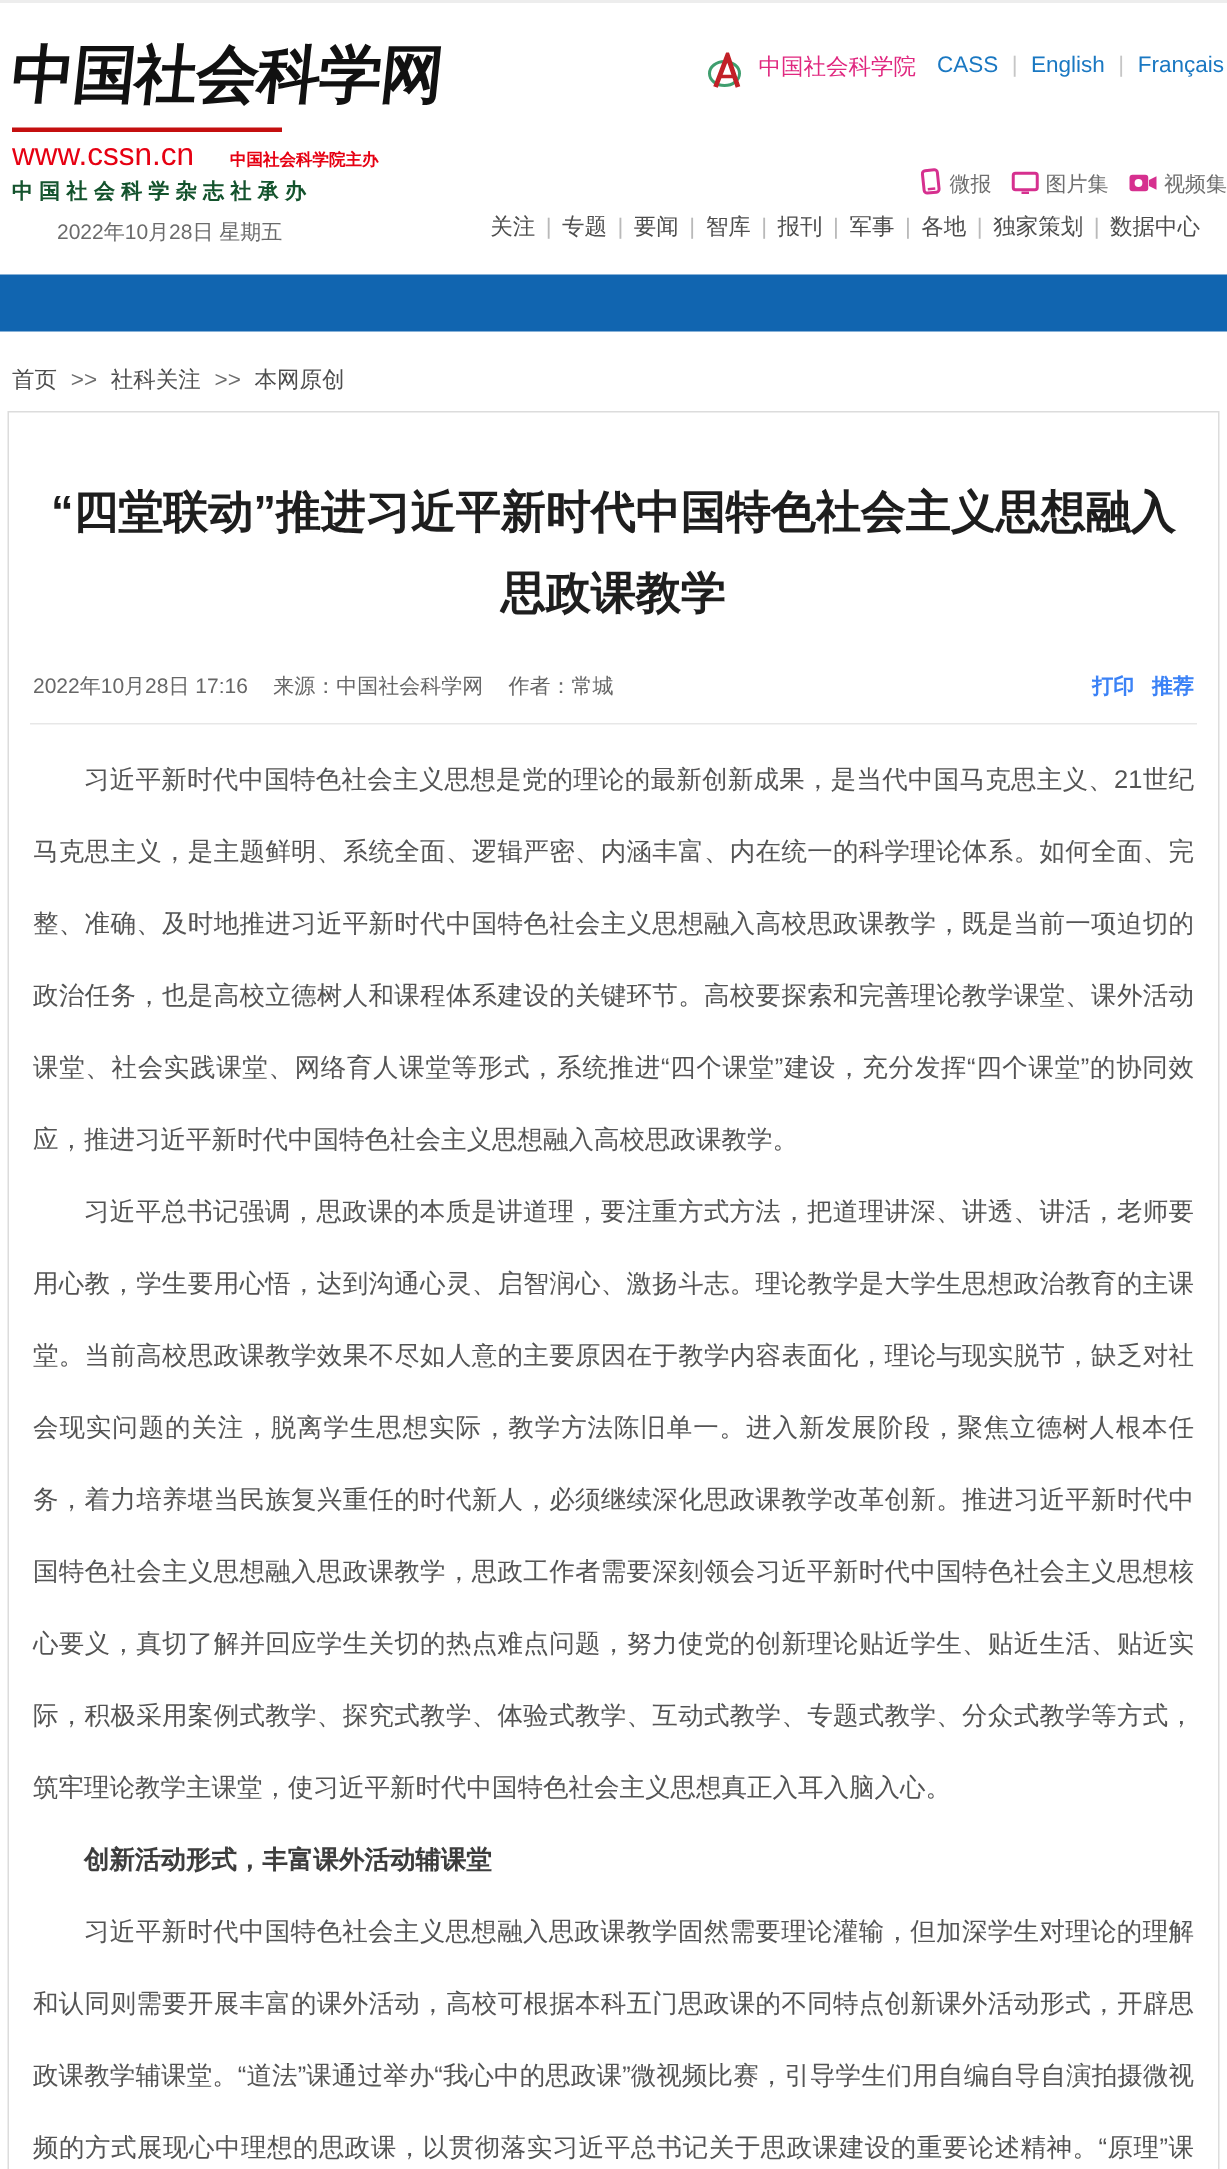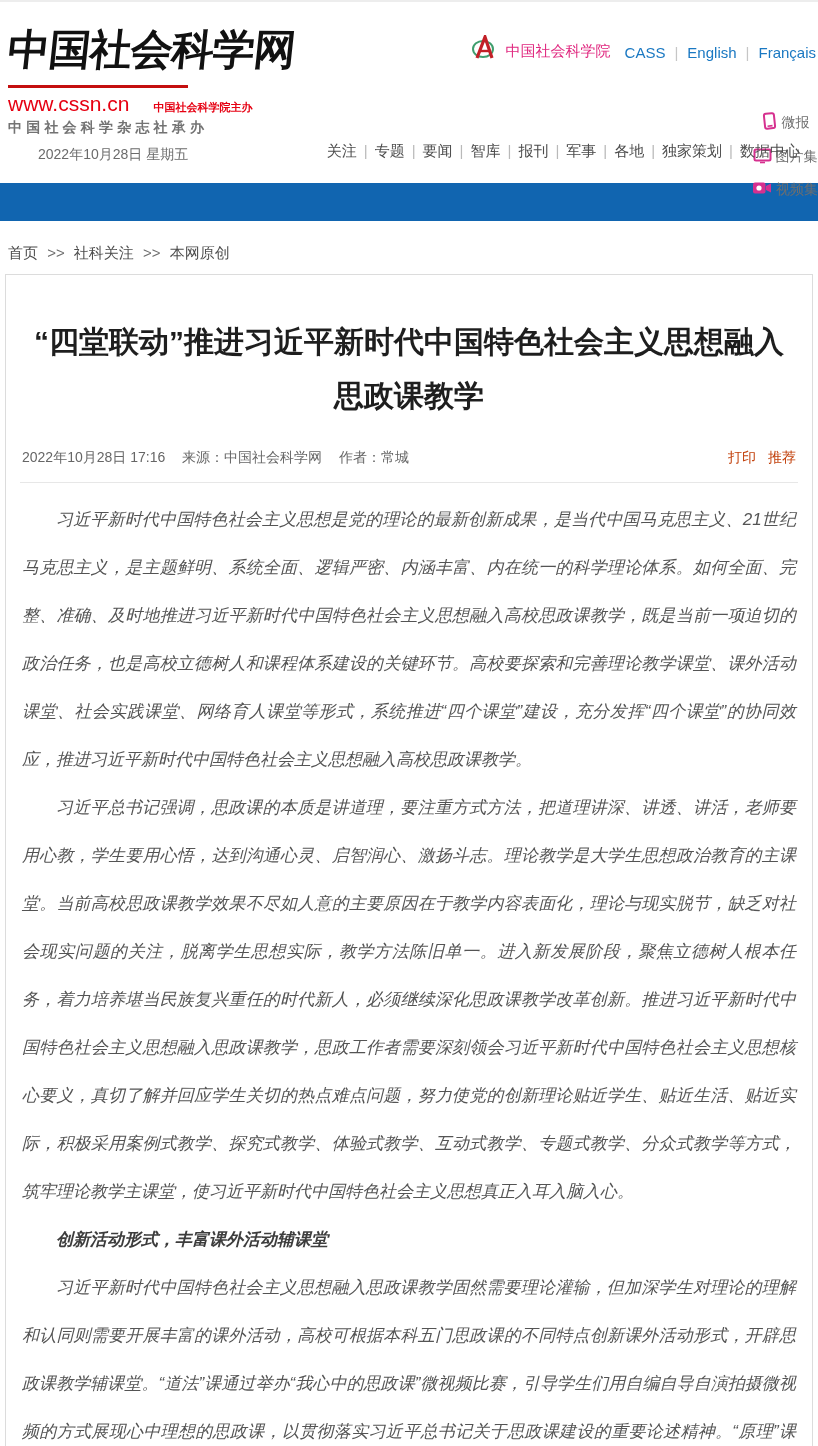--- a/index.html
+++ b/index.html
@@ -16,30 +16,30 @@
   .logo-block { position:absolute; left:8px; top:18px; }
   .logo-calligraphy {
     font-family:"DejaVu Serif",serif; font-weight:bold; font-size:42px;
     line-height:60px; color:#111; letter-spacing:-1px;
     transform:skewX(-6deg); white-space:nowrap; cursor:pointer;
   }
   .red-line { width:180px; height:3px; background:var(--brand-red,#c40f0f); margin:5px 0 4px; }
   .cssn-row { white-space:nowrap; }
   .cssn-url { font-weight:normal; font-size:21px; color:var(--brand-red2,#e60012); letter-spacing:0; }
   .cssn-host { font-weight:bold; font-size:11px; color:var(--brand-red2,#e60012);padding-left:24px; }
-  .org-row { margin-top:3px; font-size:14px; color:#737373; letter-spacing:4.2px; font-weight:bold; }
+  .org-row { margin-top:3px; font-size:14px; color:#14532d; letter-spacing:4.2px; font-weight:bold; }
   .date-row { margin:9px 0 0 30px; font-size:14px; color:#6b6b6b; }
 
-  .top-links { position:absolute; top:33px; right:2px; display:flex; align-items:flex-end; font-size:15px; white-space:nowrap; }
+  .top-links { position:absolute; top:33px; right:2px; display:flex; align-items:flex-start; font-size:15px; white-space:nowrap; }
   .cass-icon { display:inline-flex; margin-right:9px; }
   .cass-org { color:var(--magenta,#e0277f); margin-right:14px; cursor:pointer; }
   .lang-link { color:var(--link-blue,#1a78c2); cursor:pointer; }
   .link-sep { color:#c6c6c6; padding:0 9px; }
 
-  .media-row { position:absolute; top:110px; right:0; display:flex; align-items:center; gap:13px; font-size:14px; color:#6e6e6e;flex-direction:column; }
+  .media-row { position:absolute; top:110px; right:0; display:flex; align-items:center; gap:13px; font-size:14px; color:#6e6e6e; }
   .media-item { display:inline-flex; align-items:center; gap:4px; cursor:pointer; }
 
   .nav-row { position:absolute; top:140px; right:18px; font-size:15px; color:#4d4d4d; white-space:nowrap; }
   .nav-item { cursor:pointer; }
   .nav-sep { color:#b9b9b9; padding:0 7px; }
 
   
   .blue-bar { height:38px; background:var(--banner-blue,#1165b0); }
 
   
@@ -55,28 +55,28 @@
   .article-title {
     margin:40px 12px 0; font-size:30px; line-height:54px; font-weight:bold;
     text-align:center; color:#1e1e1e;
   }
   .meta-row {
     display:flex; justify-content:space-between; align-items:center;
     margin-top:26px; padding:0 2px 15px; border-bottom:1px solid #e7e7e7;
     font-size:14px; color:#666;
   }
   .meta-left span { margin-right:13px; }
-  .meta-actions { color:#c2410c; }
+  .meta-actions { color:#3b82f6;font-weight:bold; }
   .meta-actions span { margin-left:8px; cursor:pointer; }
 
   .article-body {
     padding:13px 2px 0; font-size:17px; line-height:48px; color:#545454;
     text-align:justify;
   }
-  .article-body p { margin:0; text-indent:2em;font-style:italic; }
+  .article-body p { margin:0; text-indent:2em; }
   .article-body p.subhead { font-weight:bold; color:#3d3d3d; }
 </style>
 </head>
 <body>
 
 <div class="page">
 
   <header class="site-header">
     <div class="logo-block">
       <div class="logo-calligraphy">中国社会科学网</div>

